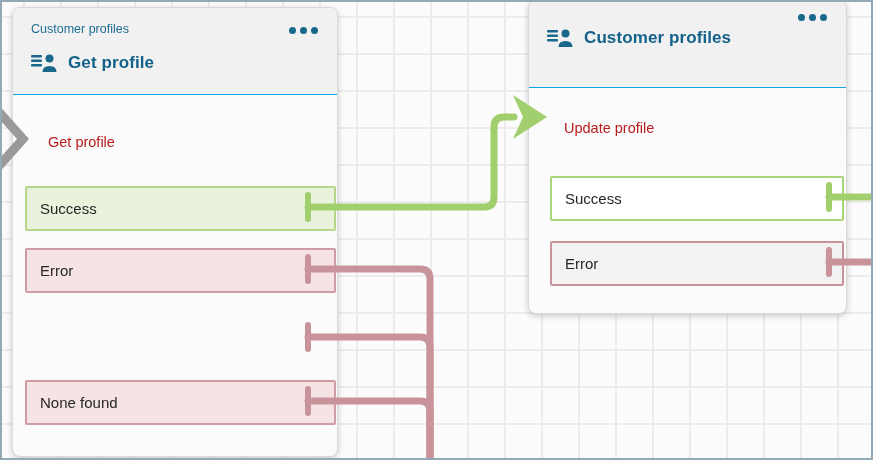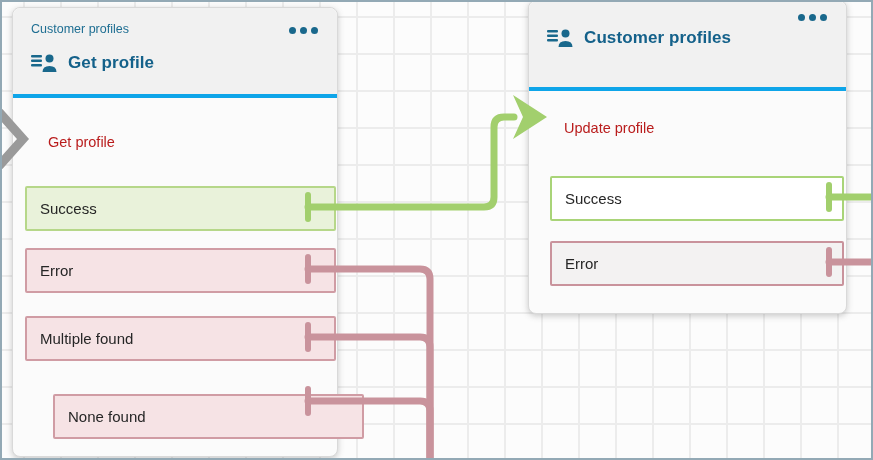--- a/index.html
+++ b/index.html
@@ -14,21 +14,21 @@
     font-family:"Liberation Sans",sans-serif;
   }
   .wires{position:absolute;left:0;top:0;z-index:6;pointer-events:none;}
   .card{
     position:absolute;background:#fbfbfb;border:1px solid #d9d9d9;border-radius:8px;
     box-shadow:0 2px 6px rgba(70,70,70,.28);z-index:2;
   }
   .card-left{left:10px;top:5px;width:324px;height:448px;}
   .card-right{left:526px;top:-2px;width:317px;height:312px;}
   .card-header{
-    position:relative;background:#f1f1f1;border-bottom:4px solid #0ea5e9;
+    position:relative;background:#f1f1f1;border-bottom:1px solid #0ea5e9;
     border-radius:8px 8px 0 0;height:86px;
   }
   .subtitle{position:absolute;left:18px;top:14px;font-size:12.5px;color:#1e6e92;}
   .dots{position:absolute;right:16px;display:flex;gap:4px;cursor:pointer;padding:3px;}
   .card-left .dots{top:16px;}
   .card-right .dots{top:10px;}
   .dot{width:7px;height:7px;border-radius:50%;background:#19688c;}
   .title-row{position:absolute;left:17px;display:flex;align-items:center;gap:11px;}
   .card-left .title-row{top:44px;}
   .card-right .title-row{top:26px;}
@@ -39,21 +39,21 @@
   .out-row{
     position:absolute;display:flex;align-items:center;padding-left:13px;
     font-size:15px;color:#262626;border-radius:2px;border:2px solid;
     box-sizing:border-box;height:45px;cursor:pointer;
   }
   .card-left .out-row{left:12px;width:311px;}
   .card-right .out-row{left:21px;width:294px;}
   .card-left .r0{top:178px;}
   .card-left .r1{top:240px;}
   .card-left .r2{top:308px;}
-  .card-left .r3{top:386px;margin-left:28px;}
+  .card-left .r3{top:372px;}
   .card-right .r0{top:175px;}
   .card-right .r1{top:240px;}
   .row-success-filled{background:#e9f2da;border-color:#b6d789;}
   .row-error-filled{background:#f6e3e5;border-color:#d09ca4;}
   .row-success-open{background:#ffffff;border-color:#a9d478;}
   .row-error-open{background:#f3f2f2;border-color:#c9939c;}
   .block-icon{flex:0 0 auto;}
 </style>
 </head>
 <body>
@@ -101,23 +101,20 @@
         <span class="title">Get profile</span>
       </div>
     </div>
     <div class="action-label">Get profile</div>
     <div class="out-row r0 row-success-filled">
       <span>Success</span>
     </div>
     <div class="out-row r1 row-error-filled">
       <span>Error</span>
     </div>
-    <div class="out-row r2 row-error-filled">
-      <span>Multiple found</span>
-    </div>
     <div class="out-row r3 row-error-filled">
       <span>None found</span>
     </div>
   </div>
 
   <div class="card card-right">
     <div class="card-header">
       <span class="dots">
         <span class="dot"></span>
         <span class="dot"></span>

